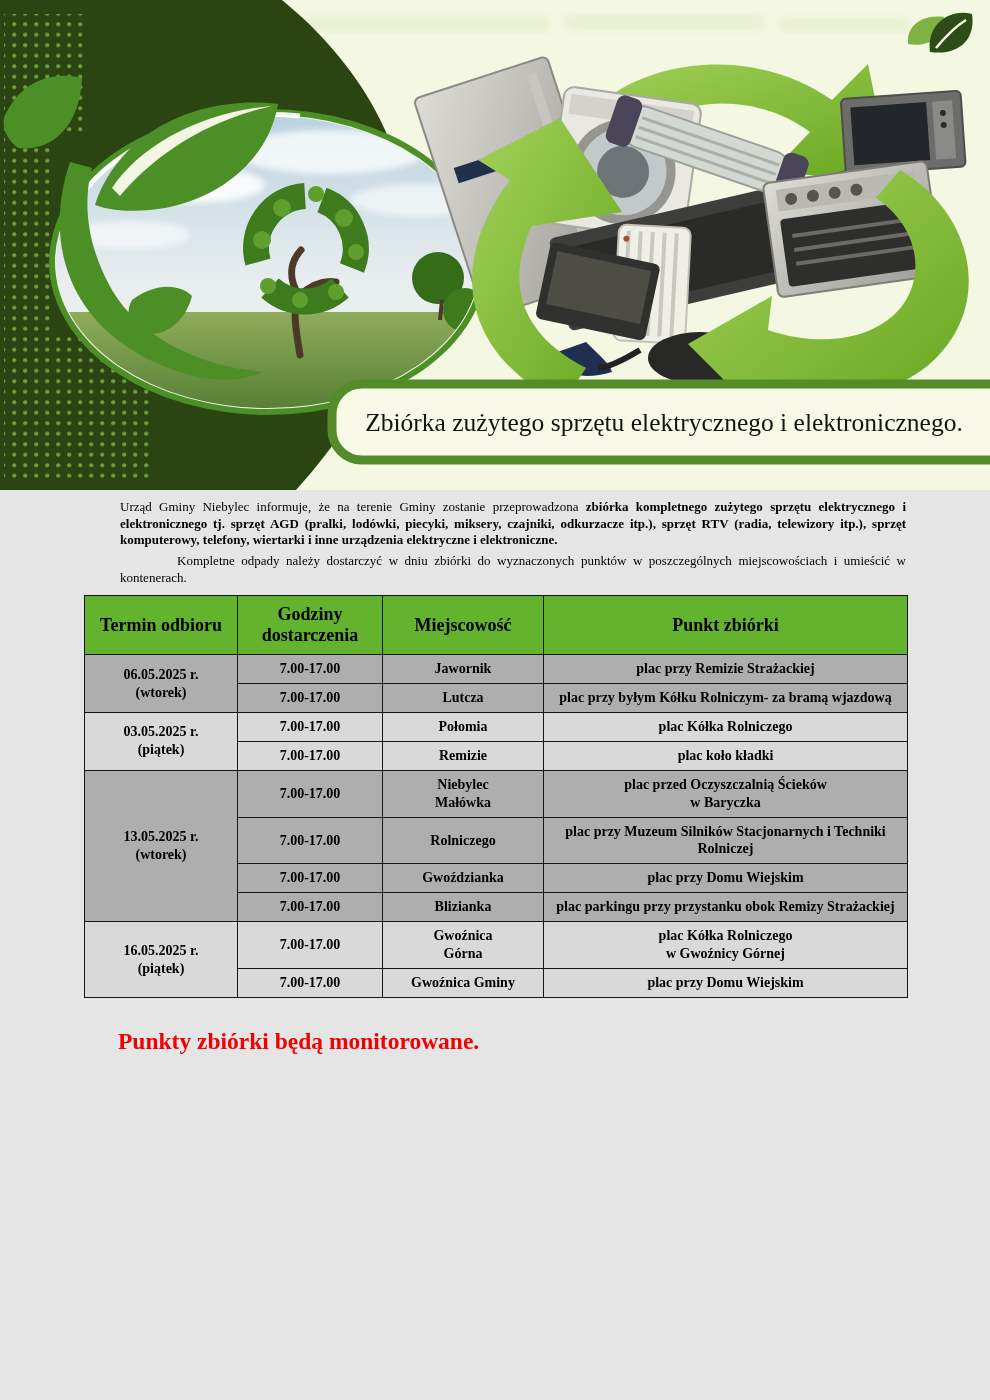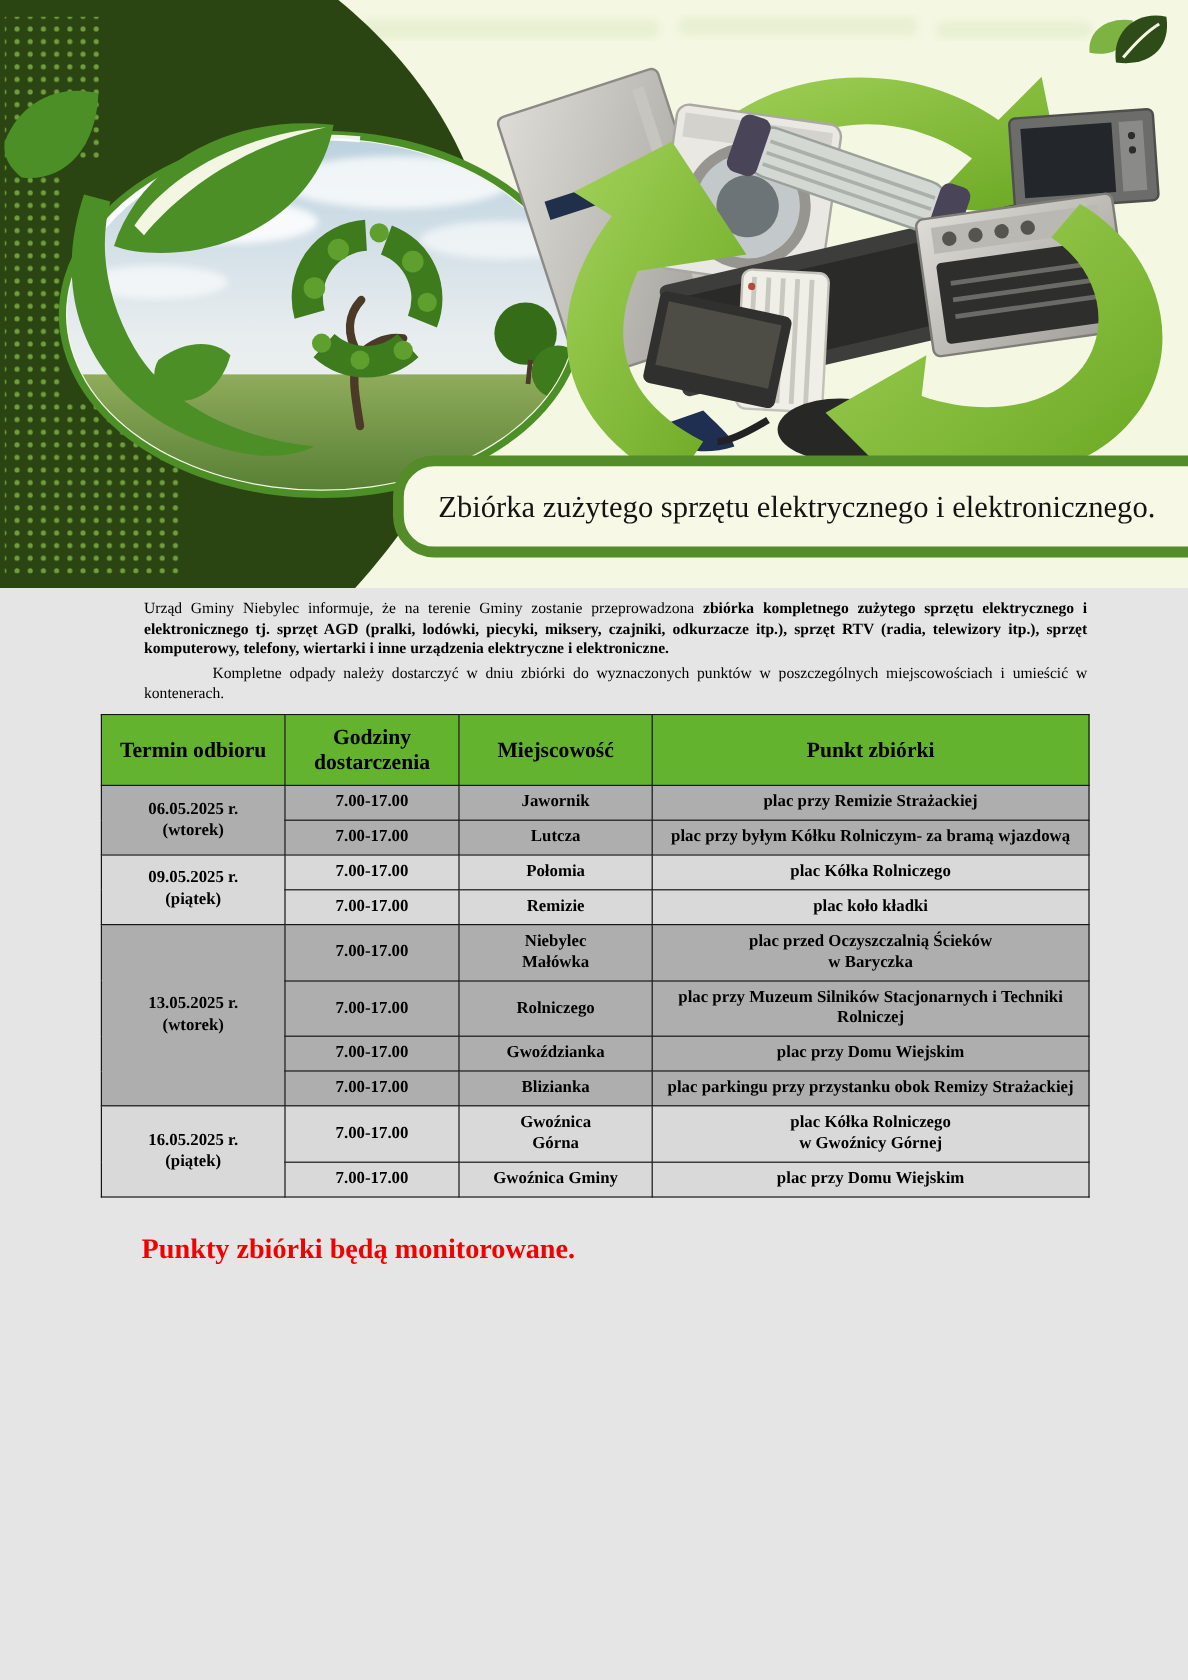--- a/index.html
+++ b/index.html
@@ -225,21 +225,21 @@
           <td>7.00-17.00</td>
           <td>Jawornik</td>
           <td>plac przy Remizie Strażackiej</td>
         </tr>
         <tr class="dark">
           <td>7.00-17.00</td>
           <td>Lutcza</td>
           <td>plac przy byłym Kółku Rolniczym- za bramą wjazdową</td>
         </tr>
         <tr class="light">
-          <td rowspan="2">09.05.2025 r.
+          <td rowspan="2">03.05.2025 r.
 (piątek)</td>
           <td>7.00-17.00</td>
           <td>Połomia</td>
           <td>plac Kółka Rolniczego</td>
         </tr>
         <tr class="light">
           <td>7.00-17.00</td>
           <td>Remizie</td>
           <td>plac koło kładki</td>
         </tr>

